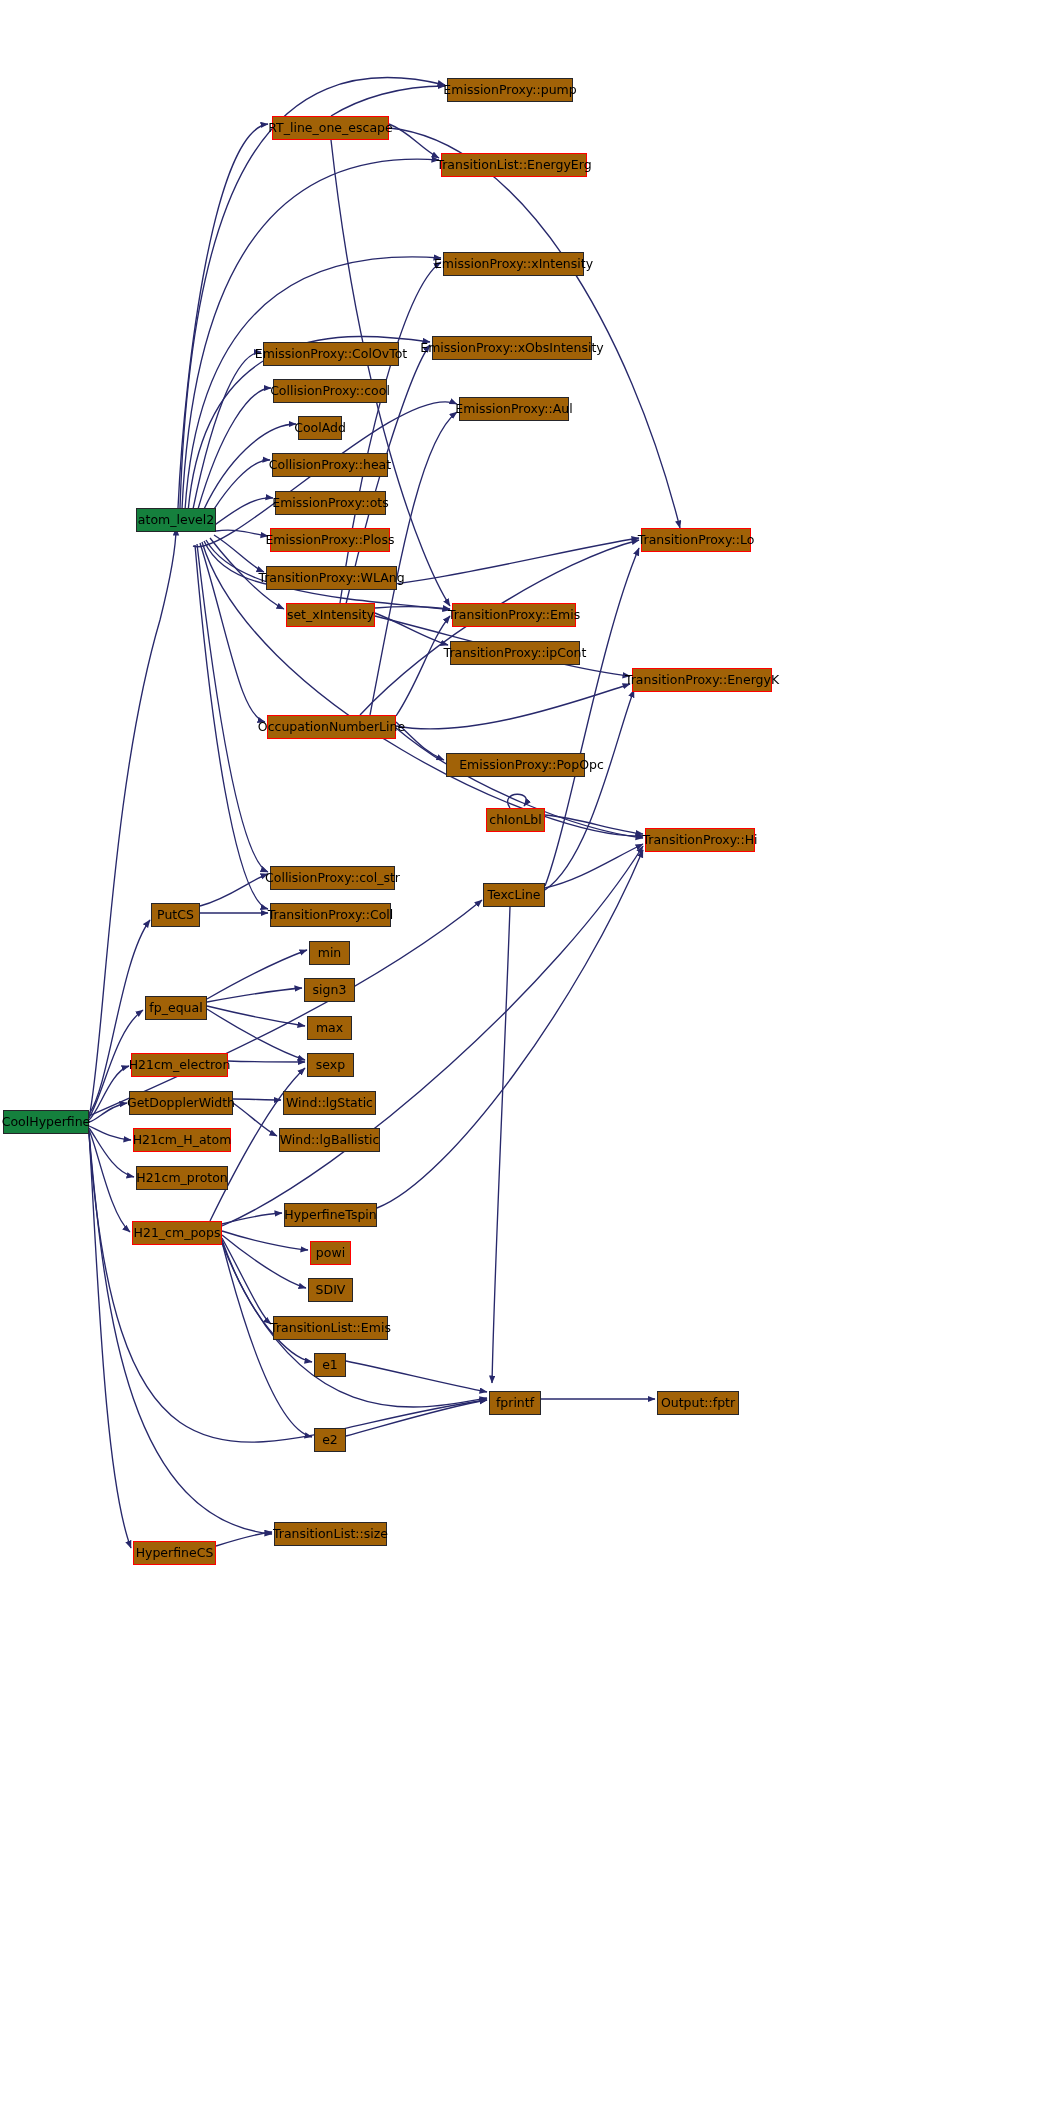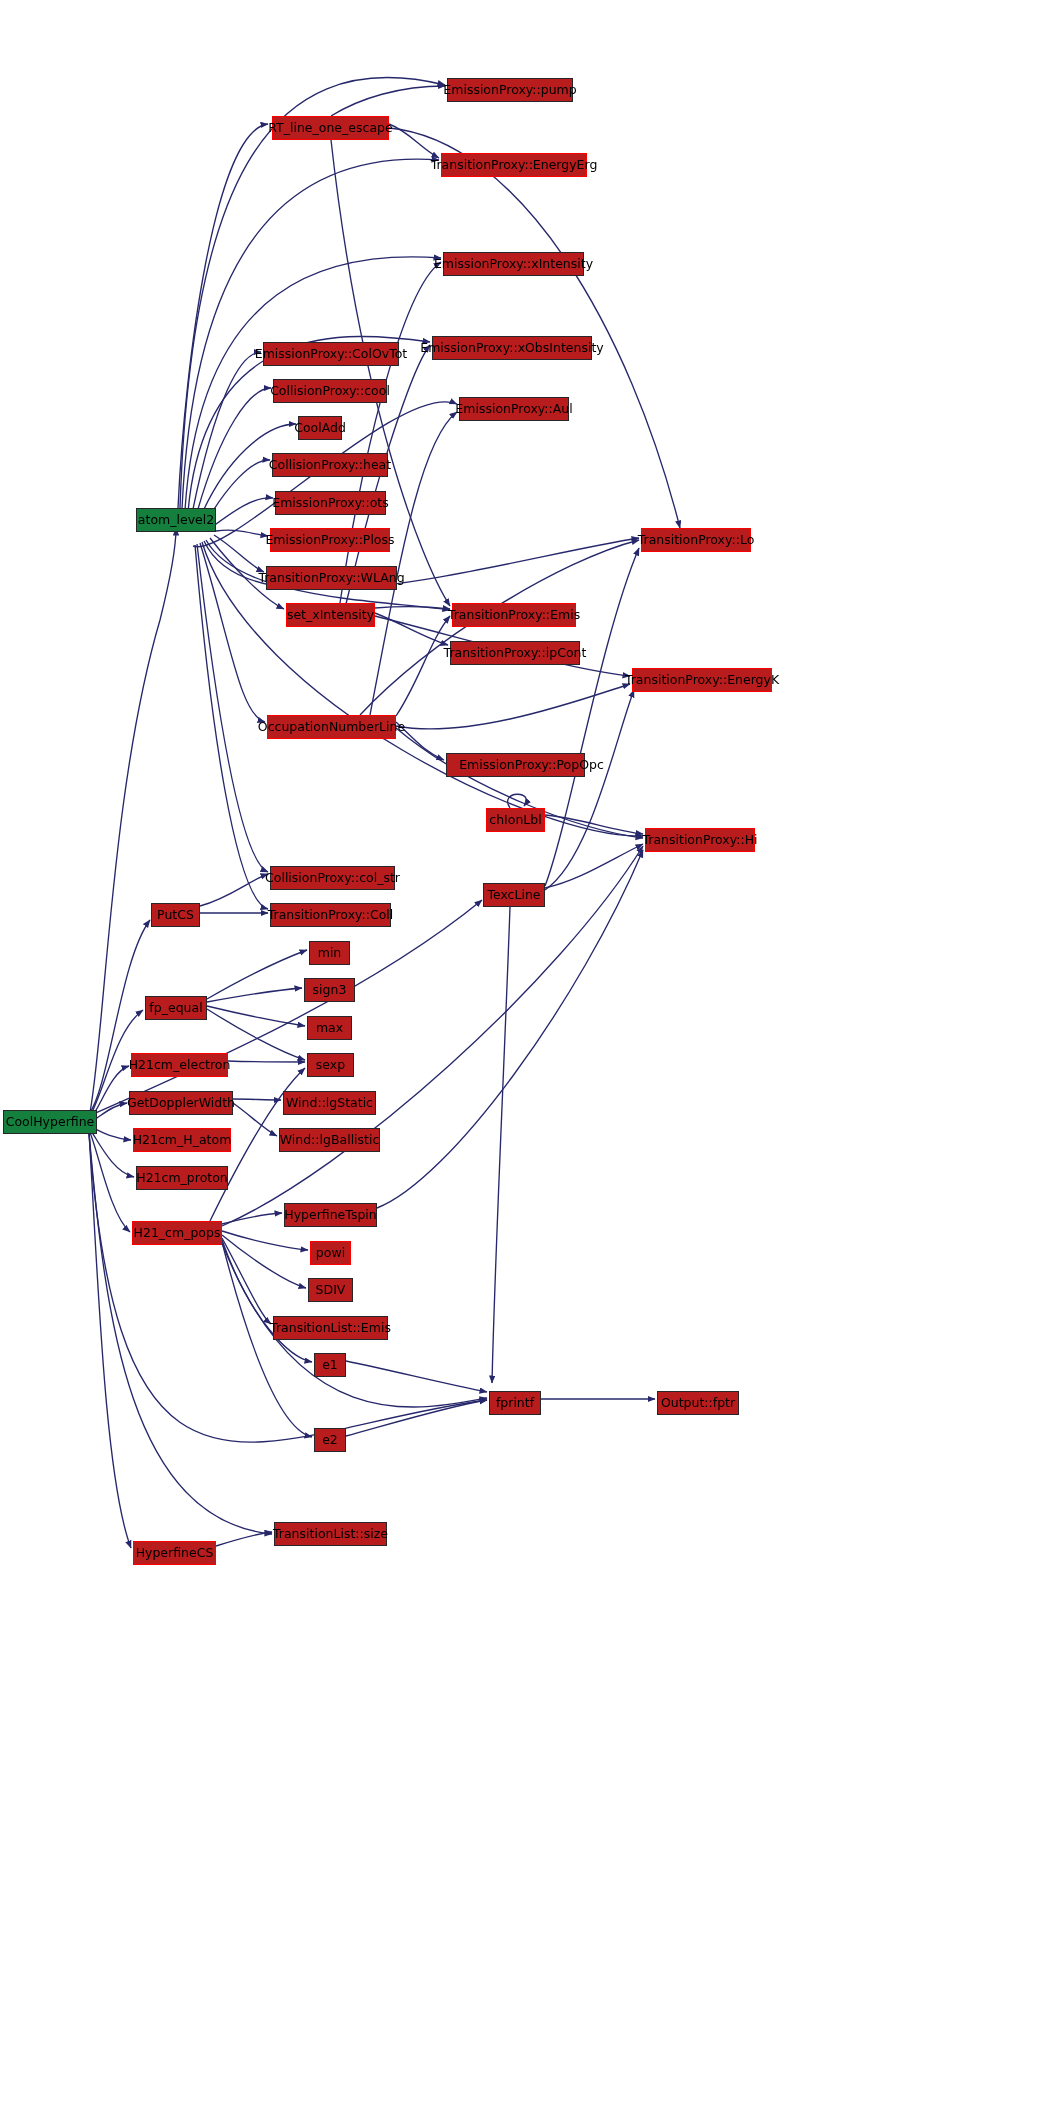--- a/index.html
+++ b/index.html
@@ -1,20 +1,20 @@
 <!DOCTYPE html>
 <html><head>
 <meta charset="utf-8">
 <style>
   html,body{margin:0;padding:0;background:#ffffff;}
   #canvas{position:relative;width:1037px;height:2118px;background:#ffffff;
           font-family:"DejaVu Sans","Liberation Sans",sans-serif;overflow:hidden;}
   svg.edges{position:absolute;left:0;top:0;width:1037px;height:2118px;pointer-events:none;}
   .node{position:absolute;box-sizing:border-box;display:flex;align-items:center;
-        justify-content:center;background:#b91c1c;white-space:nowrap;
+        justify-content:center;background:#a16207;white-space:nowrap;
         font-size:12.5px;color:#000000;line-height:1;height:24px;}
   .node.black{border:1px solid #26262b;}
   .node.red{border:1px solid #ff0000;}
   .node.cur{border:1px solid #26262b;background:#15803d;}
 </style>
 </head>
 <body>
 
 <div id="canvas">
   <svg class="edges" viewBox="0 0 1037 2118">
@@ -112,31 +112,31 @@
 
       <path d="M346,1361 C390,1370 450,1385 487,1392"></path>
       <path d="M346,1436 C390,1424 450,1406 487,1400"></path>
 
       <path d="M541,1399 C580,1399 620,1399 655,1399"></path>
 
       <path d="M216,1546 C235,1540 255,1534 272,1532"></path>
     </g>
   </svg>
 
-  <div class="node cur" style="left:3px;top:1110px;width:94px;">
+  <div class="node cur" style="left:3px;top:1110px;width:86px;">
       <span>CoolHyperfine</span>
     </div>
   <div class="node black" style="left:447px;top:78px;width:126px;">
       <span>EmissionProxy::pump</span>
     </div>
   <div class="node red" style="left:272px;top:116px;width:117px;">
       <span>RT_line_one_escape</span>
     </div>
   <div class="node red" style="left:441px;top:153px;width:146px;">
-      <span>TransitionProxy::EnergyErg</span>
+      <span>TransitionList::EnergyErg</span>
     </div>
   <div class="node black" style="left:443px;top:252px;width:141px;">
       <span>EmissionProxy::xIntensity</span>
     </div>
   <div class="node black" style="left:432px;top:336px;width:160px;">
       <span>EmissionProxy::xObsIntensity</span>
     </div>
   <div class="node black" style="left:263px;top:342px;width:136px;">
       <span>EmissionProxy::ColOvTot</span>
     </div>

